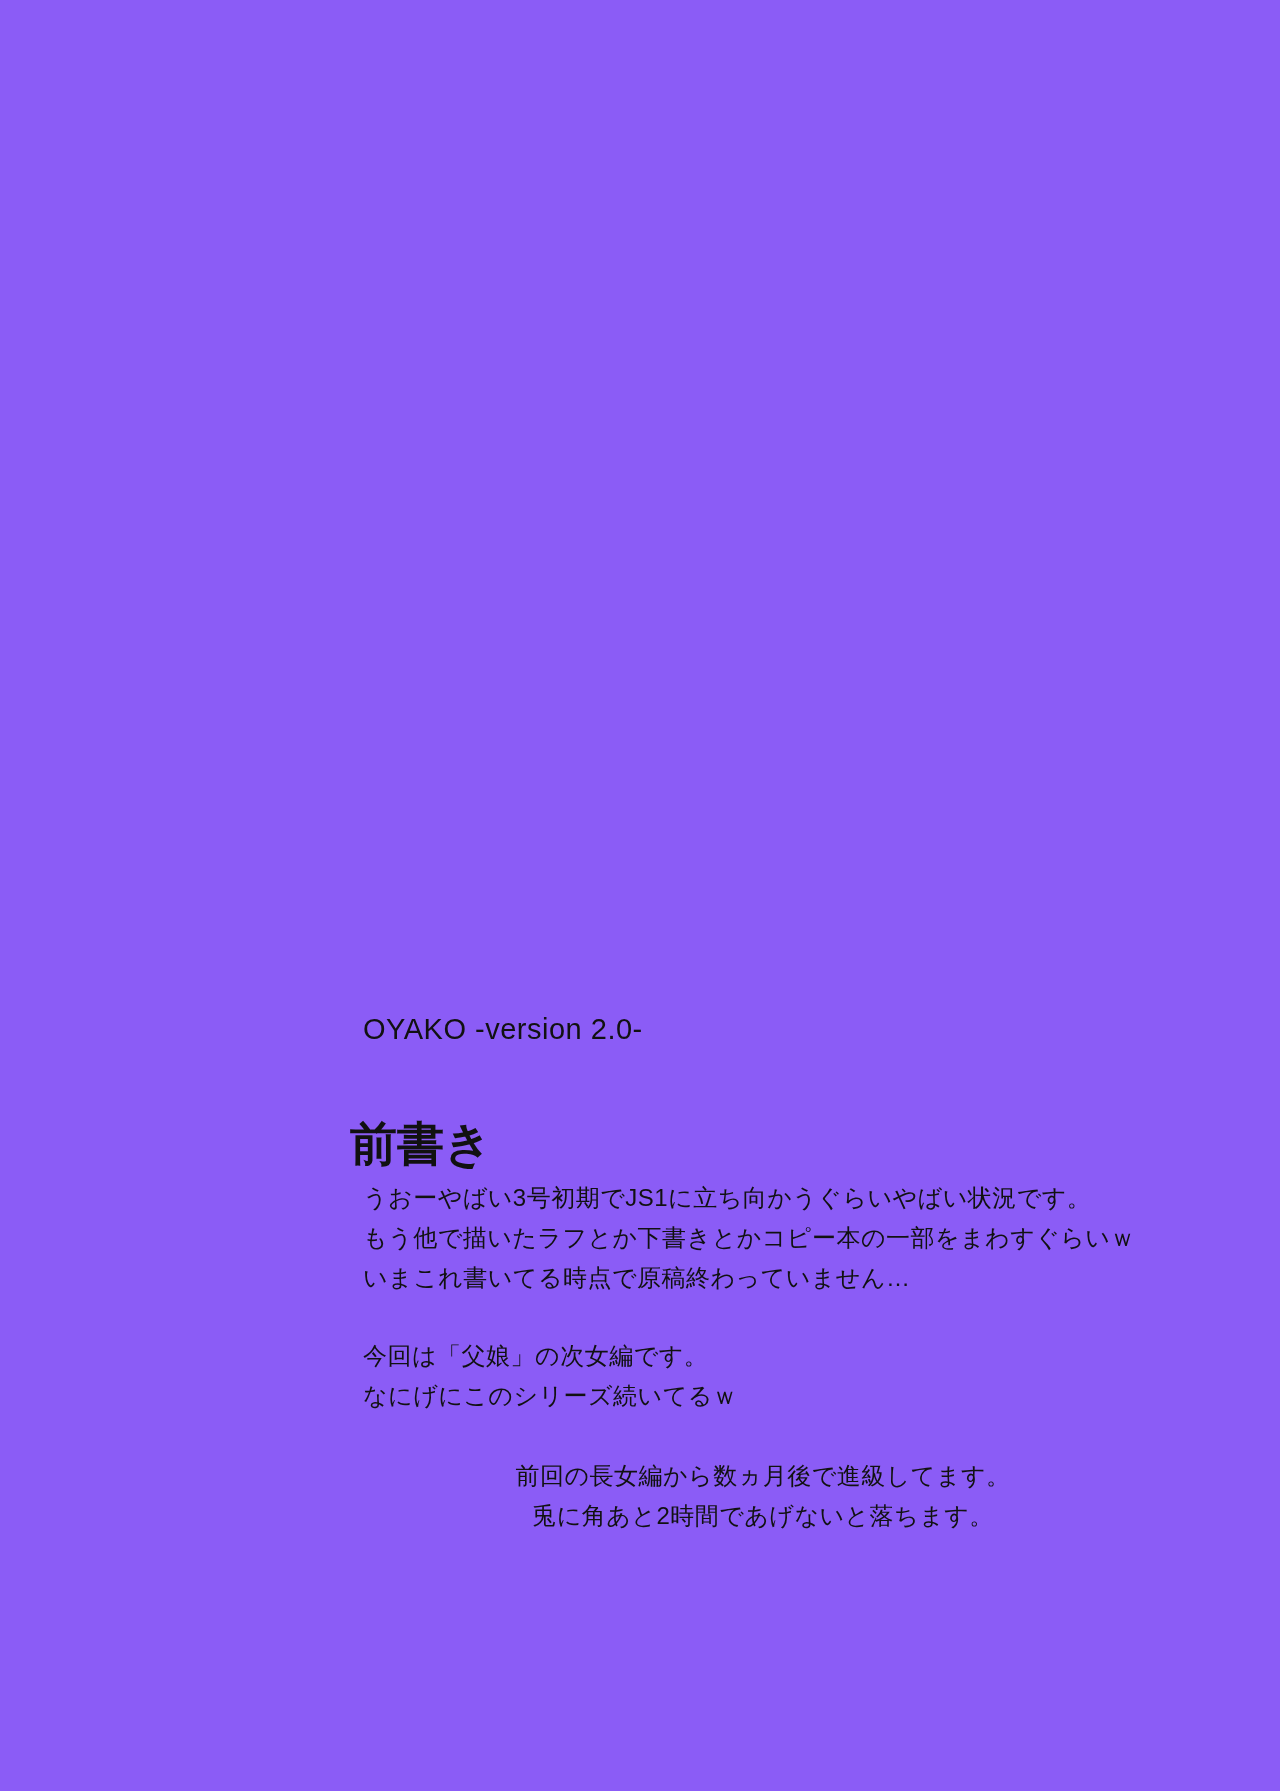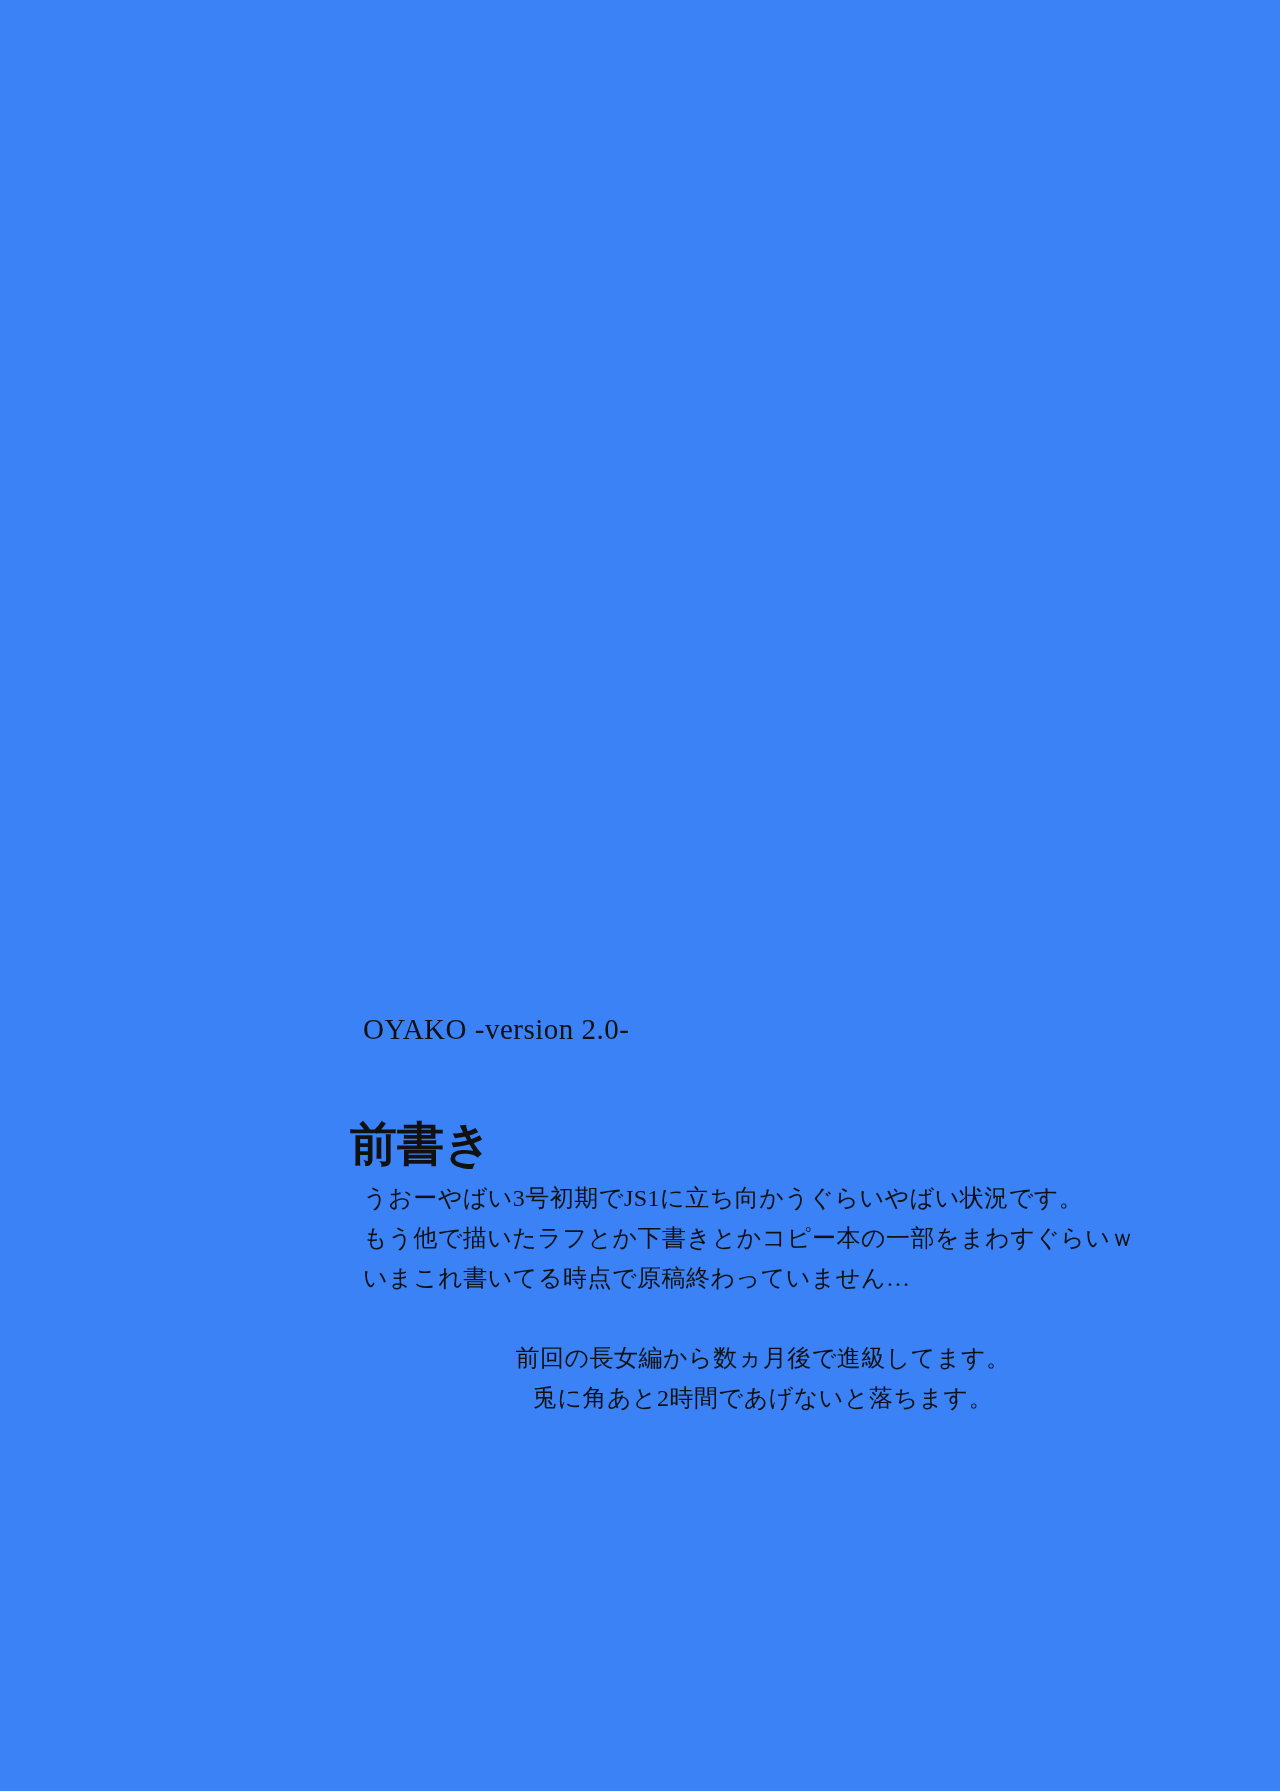--- a/index.html
+++ b/index.html
@@ -4,23 +4,23 @@
 <style>
   html, body {
     margin: 0;
     padding: 0;
     background: #ffffff;
   }
   .page {
     position: relative;
     width: 1280px;
     height: 1791px;
-    background: #3b82f6;
+    background: #8b5cf6;
     overflow: hidden;
-    font-family: Liberation Serif, serif;
+    font-family: Liberation Sans, sans-serif;
     color: #111111;
   }
   .series-title {
     position: absolute;
     left: 363px;
     top: 1012px;
     font-size: 29px;
     line-height: 34px;
     letter-spacing: 0.5px;
     white-space: pre;
@@ -64,20 +64,22 @@
 
   <div class="body-text">
 
     <div class="paragraph">
       <div class="line">うおーやばい3号初期でJS1に立ち向かうぐらいやばい状況です。</div>
       <div class="line">もう他で描いたラフとか下書きとかコピー本の一部をまわすぐらいｗ</div>
       <div class="line">いまこれ書いてる時点で原稿終わっていません…</div>
     </div>
 
     <div class="paragraph gap-38">
+      <div class="line">今回は「父娘」の次女編です。</div>
+      <div class="line">なにげにこのシリーズ続いてるｗ</div>
     </div>
 
     <div class="paragraph gap-40">
       <div class="line">前回の長女編から数ヵ月後で進級してます。</div>
       <div class="line">兎に角あと2時間であげないと落ちます。</div>
     </div>
 
   </div>
 
 </div>

